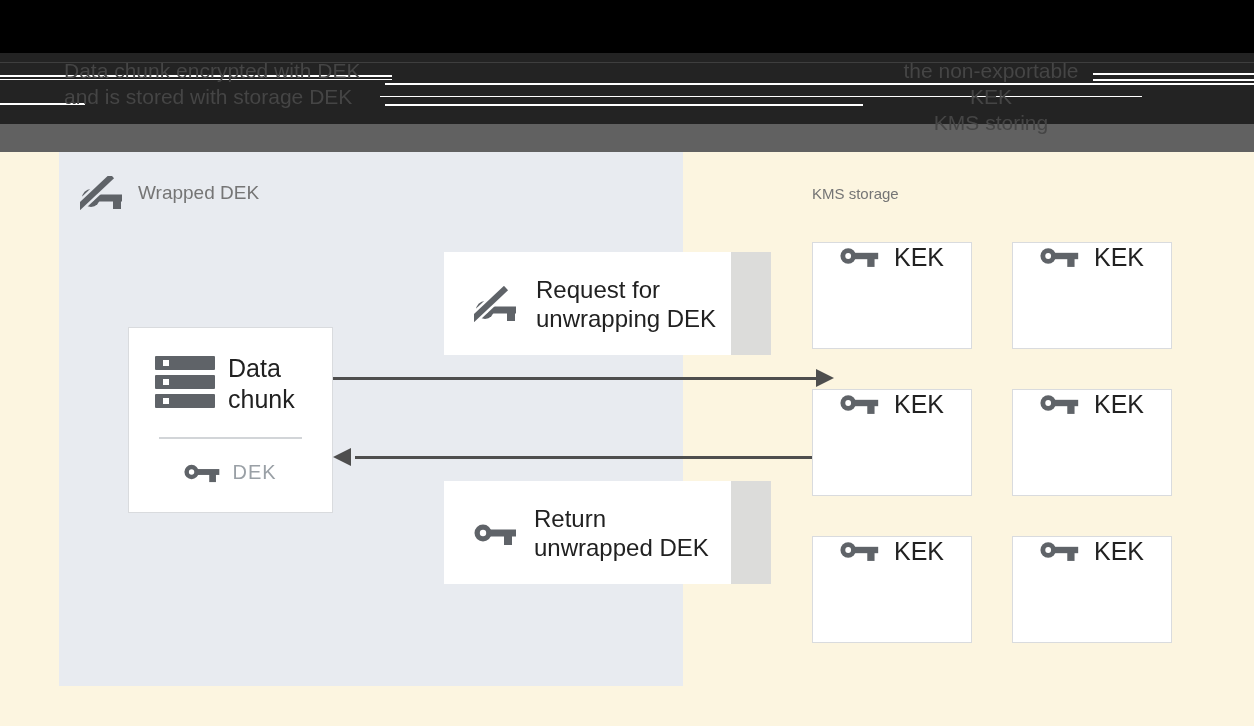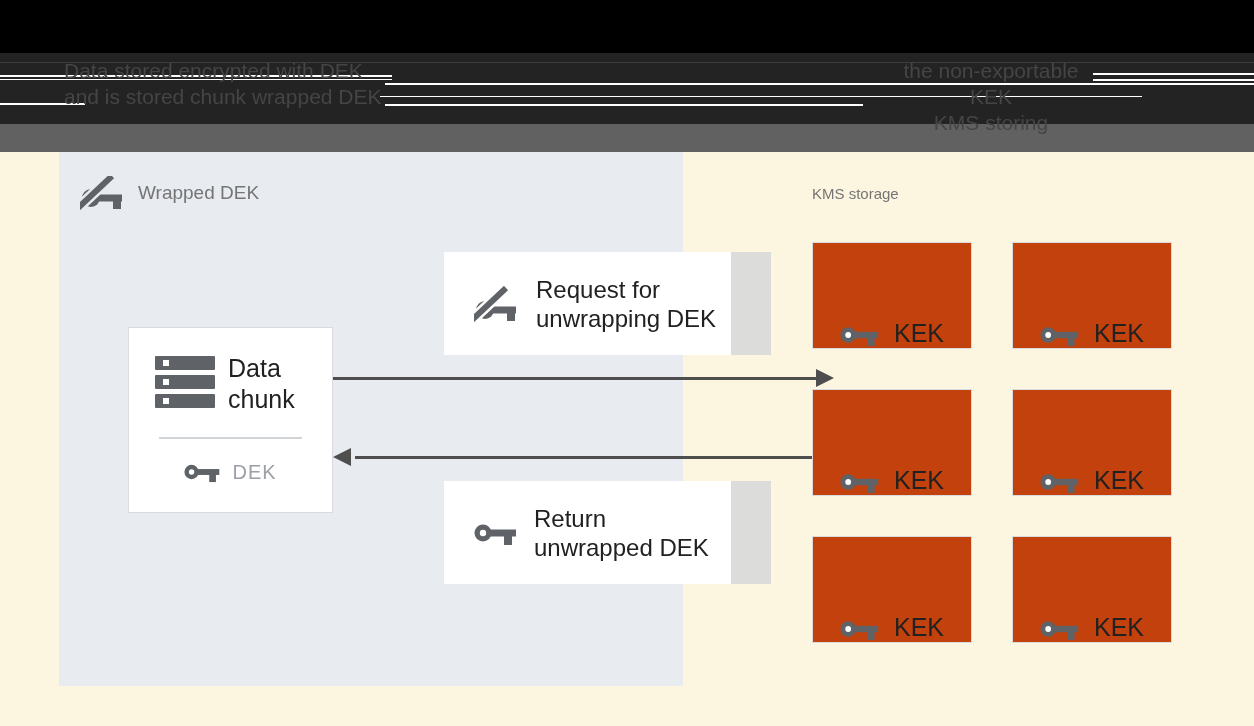--- a/index.html
+++ b/index.html
@@ -54,21 +54,21 @@
   .arrow-line{position:absolute;height:3px;background:var(--arrow);}
   .arrow-line.top{left:274px;top:225px;width:483px;}
   .arrow-line.bottom{left:296px;top:304px;width:475px;}
   .arrow-head{position:absolute;width:0;height:0;border-top:9px solid transparent;border-bottom:9px solid transparent;}
   .arrow-head.right{left:757px;top:217px;border-left:18px solid var(--arrow);}
   .arrow-head.left{left:274px;top:296px;border-right:18px solid var(--arrow);}
 
   
   .kms-label{position:absolute;left:812px;top:185px;font-size:15px;color:var(--muted-text);}
   .kek-grid{position:absolute;left:812px;top:242px;display:grid;grid-template-columns:160px 160px;grid-auto-rows:107px;column-gap:40px;row-gap:40px;}
-  .kek-box{background:#c2410c;border:1.5px solid var(--box-border);display:flex;align-items:flex-end;justify-content:center;gap:14px;color:var(--icon-gray);}
+  .kek-box{background:#ffffff;border:1.5px solid var(--box-border);display:flex;align-items:flex-start;justify-content:center;gap:14px;color:var(--icon-gray);}
   .kek-box .lbl{font-size:25px;color:var(--dark-text);}
 
   svg{display:block;}
   .key-hole-panel{fill:var(--panel-bg);}
   .key-hole-white{fill:#ffffff;}
 </style>
 </head>
 <body>
 
 <div class="page">
@@ -78,22 +78,22 @@
     <div class="streak faint s0"></div>
     <div class="streak s1"></div>
     <div class="streak s2"></div>
     <div class="streak s3"></div>
     <div class="streak s4"></div>
     <div class="streak s5"></div>
     <div class="streak s6"></div>
     <div class="streak s7"></div>
     <div class="streak s8"></div>
     <div class="caption left">
-      <div>Data stored encrypted with DEK</div>
-      <div>and is stored chunk wrapped DEK</div>
+      <div>Data chunk encrypted with DEK</div>
+      <div>and is stored with storage DEK</div>
     </div>
     <div class="caption right">
       <div>the non-exportable KEK</div>
       <div>KMS storing</div>
     </div>
   </div>
   <div class="hdr-gray"></div>
 
   <div class="panel">
 

